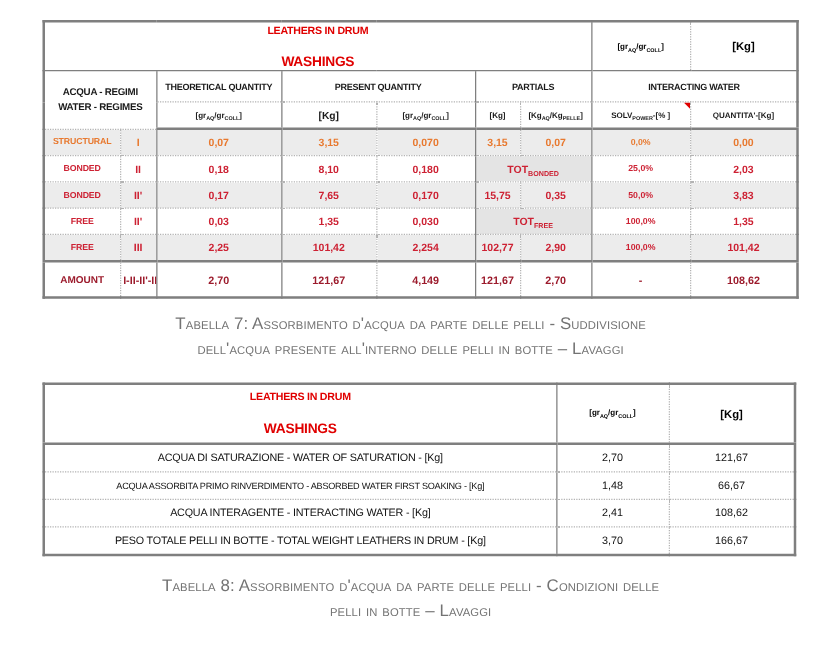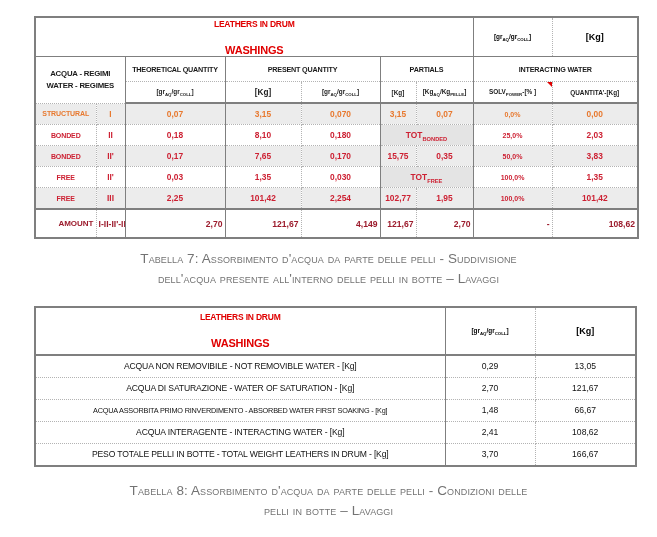--- a/index.html
+++ b/index.html
@@ -35,21 +35,21 @@
   .theowrap{white-space:normal;line-height:1.25;}
   .t1 .drow td{height:20px;font-size:8.4px;font-weight:bold;}
   .t1 .drow .lbl{font-size:7px;letter-spacing:-0.1px;}
   .t1 .drow .sm{font-size:7px;}
   .row-orange{color:#e8792f;}
   .row-red{color:#cd2133;}
   .bg-g{background:#ececec;}
   .tot-cell{background:#e4e4e4;font-size:8.2px;}
   .t1 .amount td{
     height:27px;border-top:2px solid #7f7f7f;
-    color:#9c1b2c;font-weight:bold;font-size:8.6px;text-align:right;
+    color:#9c1b2c;font-weight:bold;font-size:8.6px;
   }
   .t1 .amount .lbl{font-size:8px;}
   .solv-hdr{position:relative;}
   .comment-tri{
     position:absolute;top:0;right:0;width:0;height:0;
     border-top:5px solid #e00000;border-left:5px solid transparent;
   }
 
   
   .caption{
@@ -163,21 +163,21 @@
         <td>1,35</td>
       </tr>
 
       <tr class="drow row-red bg-g">
         <td class="lbl">FREE</td>
         <td>III</td>
         <td class="bl-solid">2,25</td>
         <td class="bl-solid">101,42</td>
         <td>2,254</td>
         <td class="bl-solid">102,77</td>
-        <td>1,95</td>
+        <td>2,90</td>
         <td class="sm bl-solid">100,0%</td>
         <td>101,42</td>
       </tr>
 
       <tr class="amount">
         <td class="lbl">AMOUNT</td>
         <td>I-II-II'-III</td>
         <td class="bl-solid">2,70</td>
         <td class="bl-solid">121,67</td>
         <td>4,149</td>
@@ -204,25 +204,20 @@
       <tr class="hrow">
         <td>
           <div class="t1-title1">LEATHERS IN DRUM</div>
           <div class="t1-title2">WASHINGS</div>
         </td>
         <td class="unit-sm bl-solid"><span>[gr</span><sub>AQ</sub><span>/gr</span><sub>COLL</sub><span>]</span></td>
         <td class="unit-kg-big"><span>[Kg]</span></td>
       </tr>
 
       <tr class="drow">
-        <td class="lbl2">ACQUA NON REMOVIBILE - NOT REMOVIBLE WATER - [Kg]</td>
-        <td class="bl-solid">0,29</td>
-        <td>13,05</td>
-      </tr>
-      <tr class="drow">
         <td class="lbl2">ACQUA DI SATURAZIONE - WATER OF SATURATION - [Kg]</td>
         <td class="bl-solid">2,70</td>
         <td>121,67</td>
       </tr>
       <tr class="drow">
         <td class="lbl2 cond">ACQUA ASSORBITA PRIMO RINVERDIMENTO - ABSORBED WATER FIRST SOAKING - [Kg]</td>
         <td class="bl-solid">1,48</td>
         <td>66,67</td>
       </tr>
       <tr class="drow">

